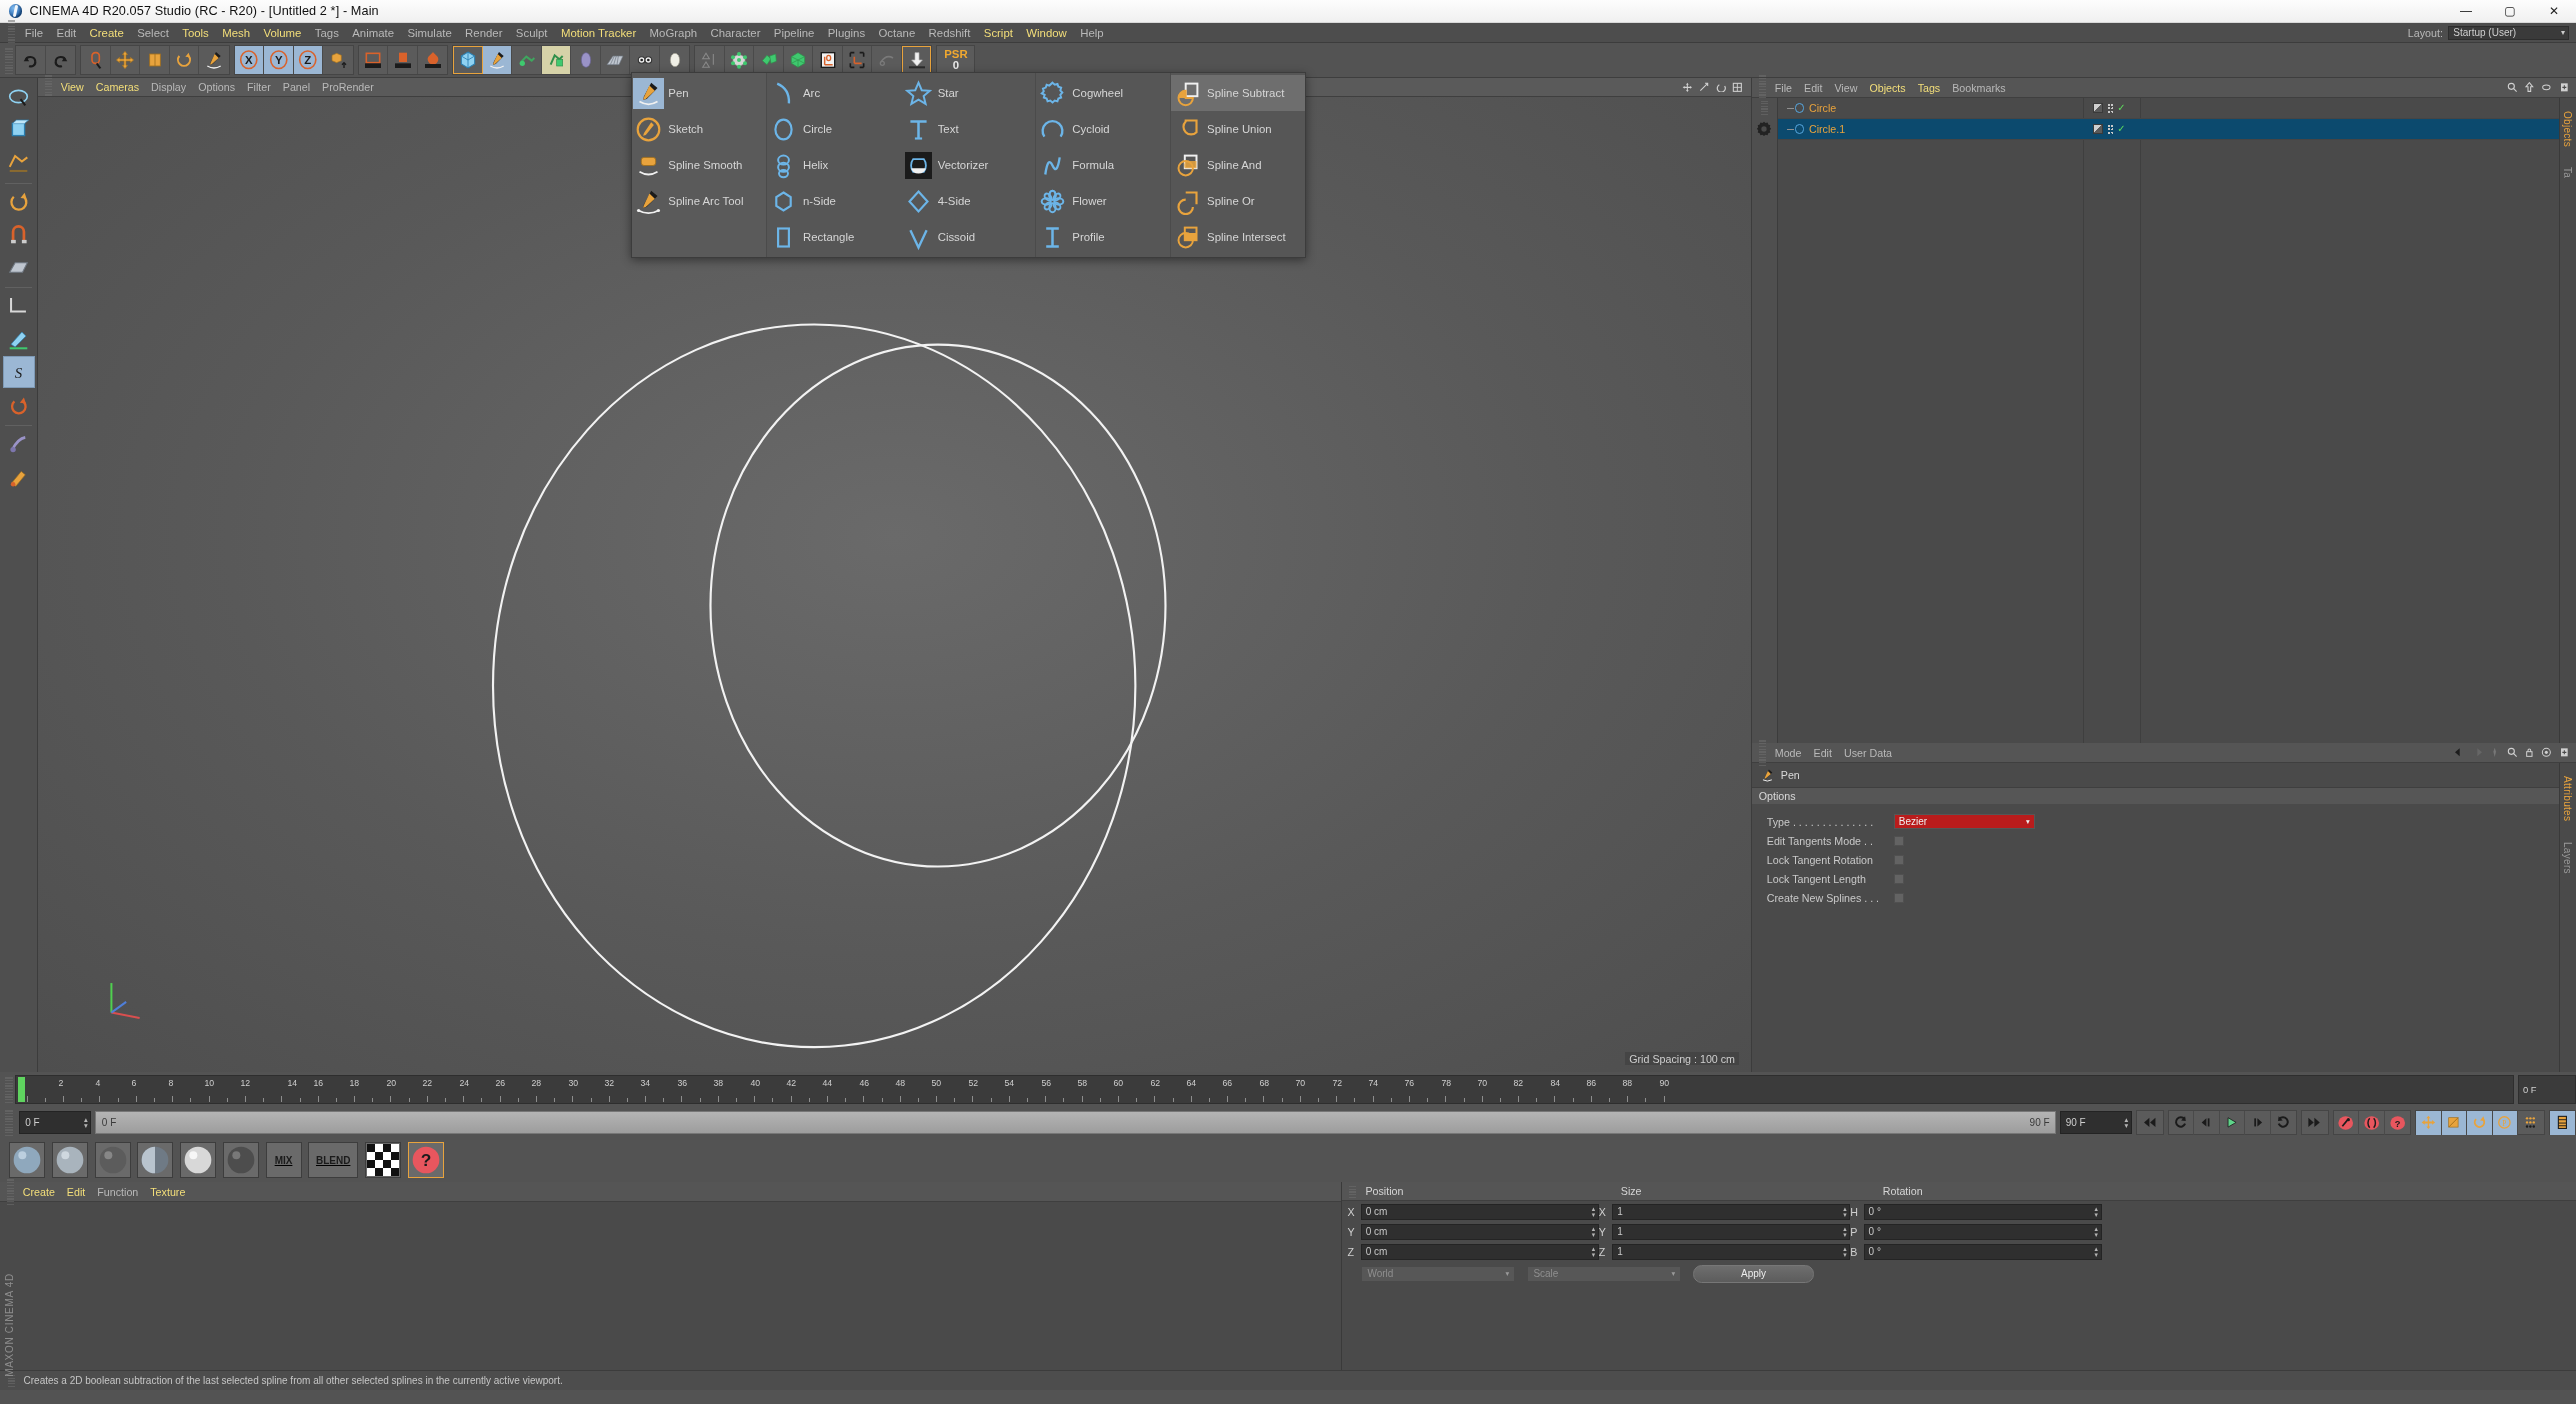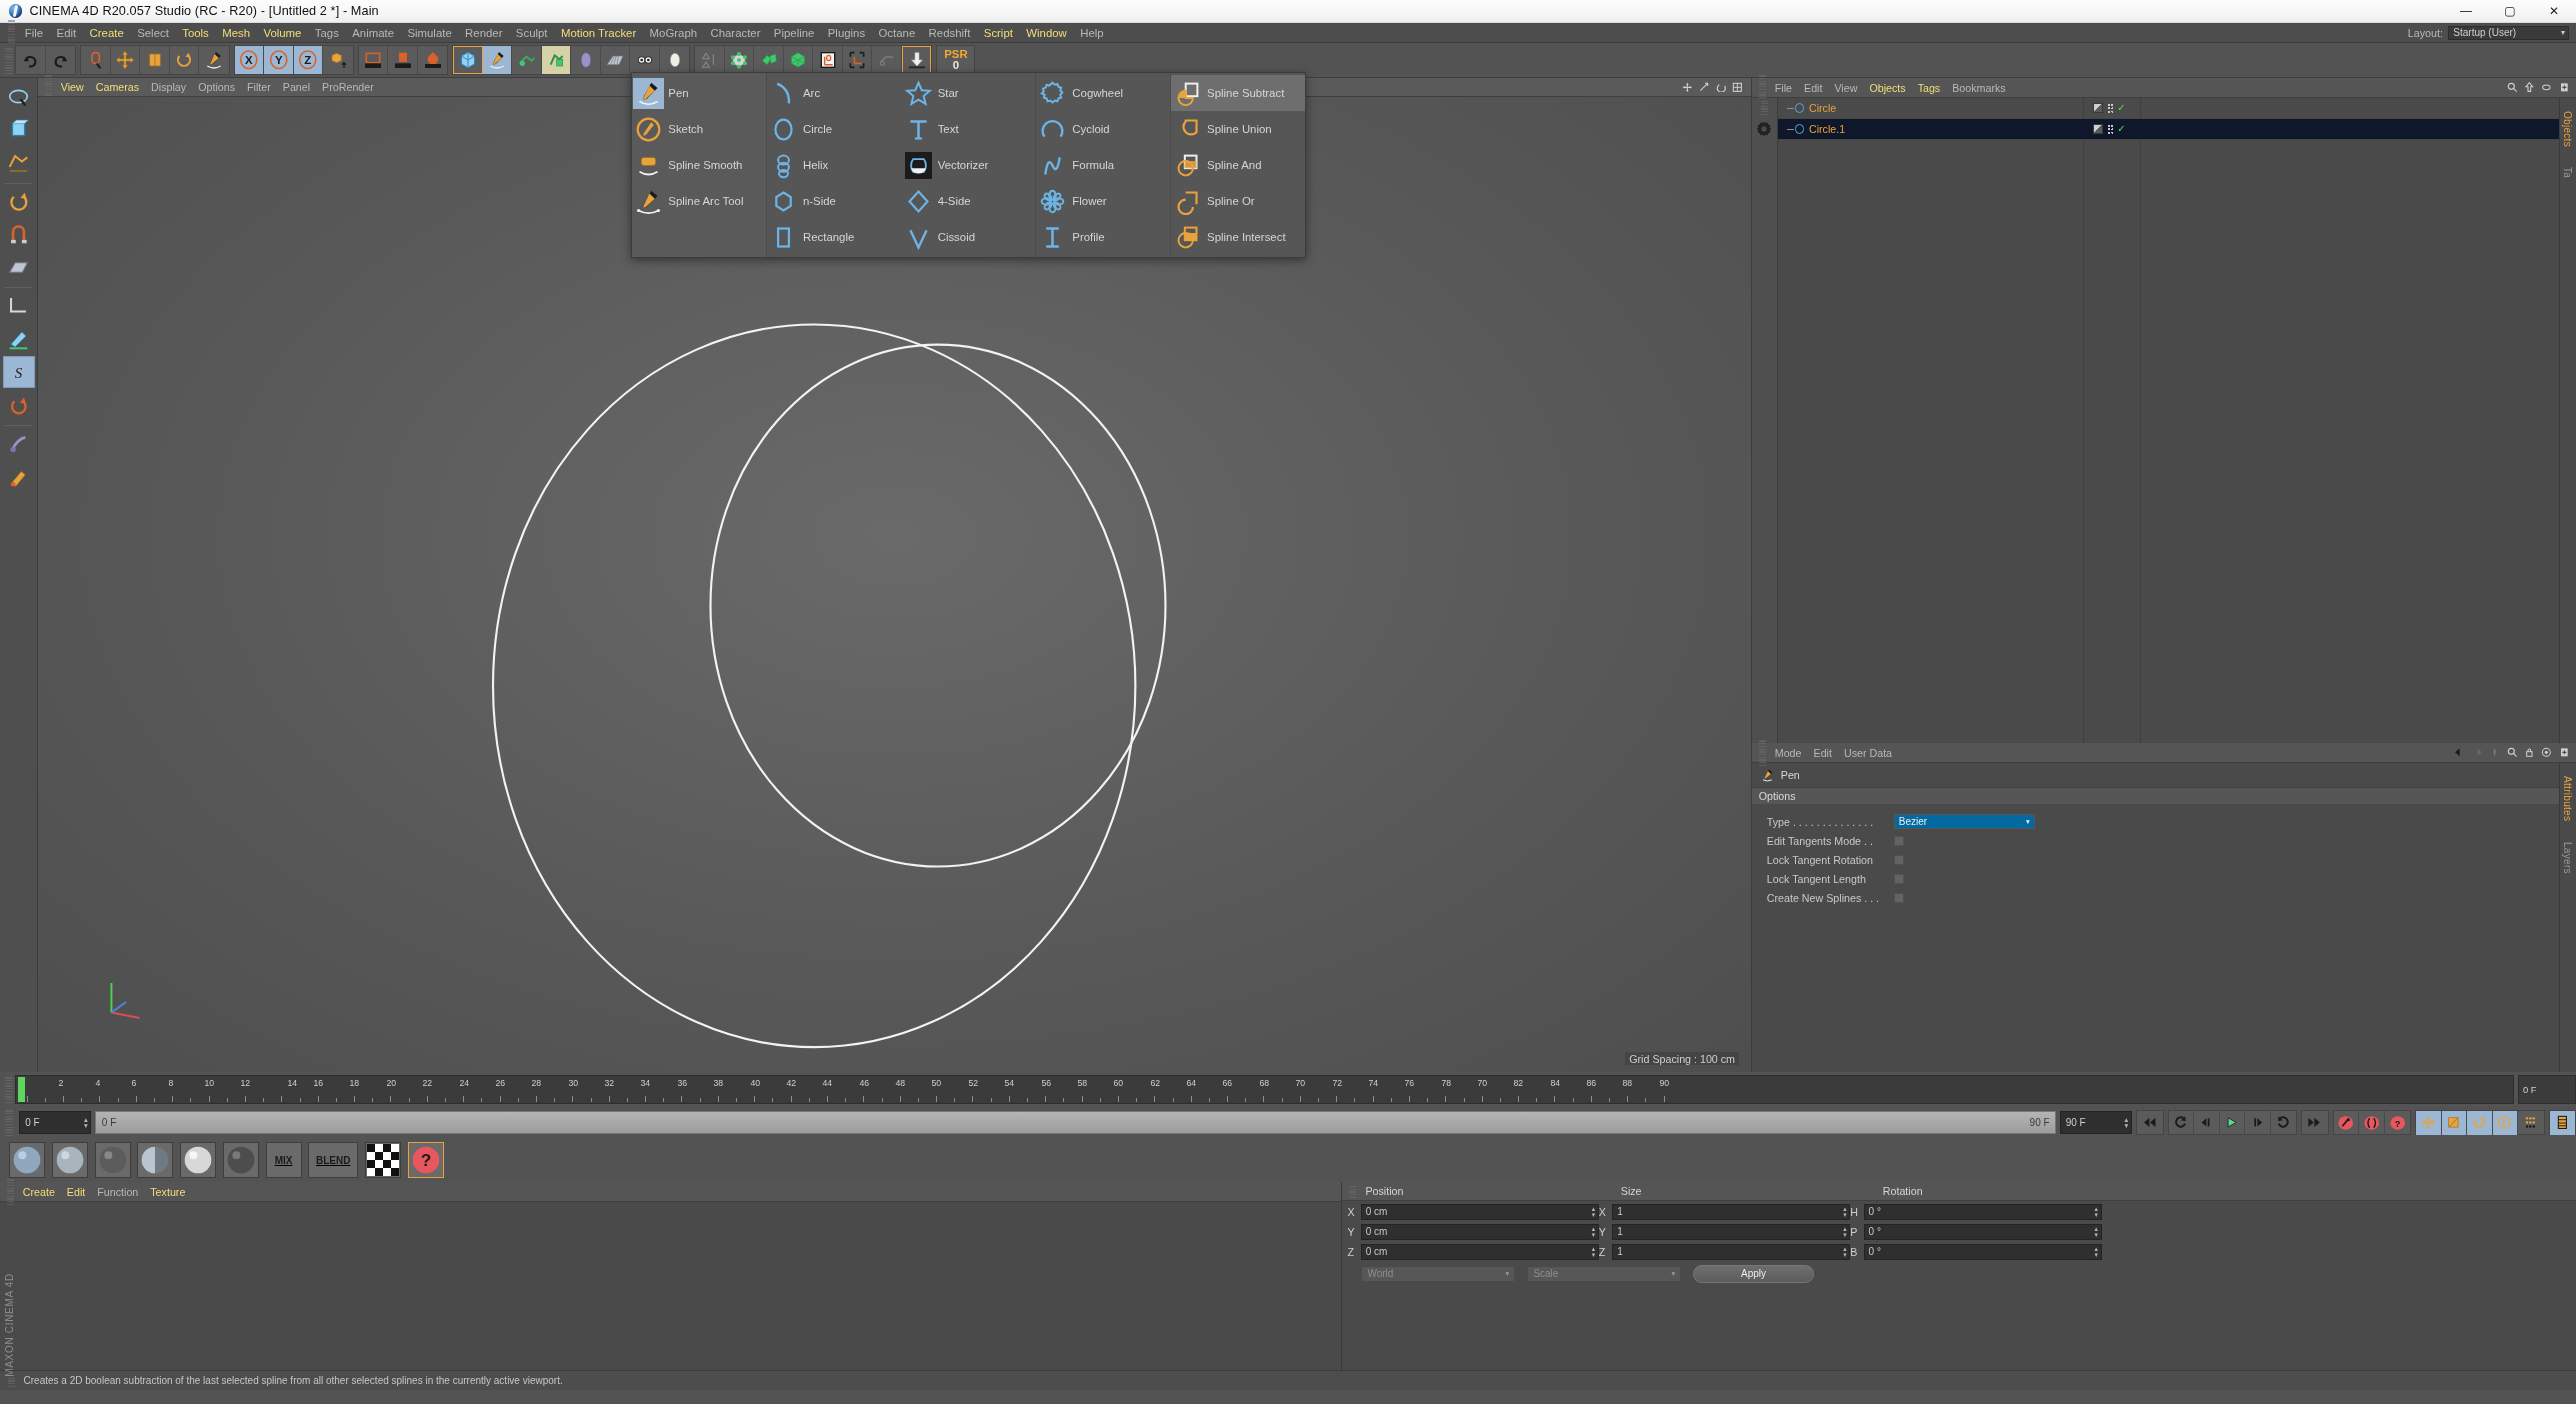--- a/index.html
+++ b/index.html
@@ -81,21 +81,21 @@
   .panelhead{ height:20px; background:#555; display:flex; align-items:center;
      padding-left:4px; border-bottom:0.7px solid #3f3f3f;}
   .panelhead .menu-item{ font-size:10.7px; padding:0.7px 6px;}
   .ph-icons{ margin-left:auto; display:flex; gap:6.7px; padding-right:6.7px; align-items:center;}
   .objtree{ flex:1; background:#4a4a4a; position:relative; display:flex;}
   .objtree-rail{ width:25.5px; background:#4f4f4f; border-right:0.7px solid #3c3c3c;
      display:flex; flex-direction:column; align-items:center; padding-top:2.7px;}
   .objtree-body{ flex:1; position:relative;}
   .objrow{ height:21px; display:flex; align-items:center; padding-left:9.4px;
      border-bottom:0.7px solid #454545; position:relative;}
-  .objrow.alt{ background:#0f172a;}
+  .objrow.alt{ background:#0c4a6e;}
   .objname{ font-size:10.7px; color:#e8a33d; margin-left:4.7px;}
   .objdash{ width:6.7px; height:0.7px; background:#8f8f8f;}
   .circicon{ width:9.4px; height:9.4px; border:1.3px solid #56a7e0; border-radius:50%;
      margin-left:1.3px;}
   .tagcell{ position:absolute; left:315px; display:flex; align-items:center; gap:4px;}
   .tag-sq{ width:10px; height:10px; background:linear-gradient(135deg,#cfcfcf 50%,#5a5a5a 50%);
      border:0.7px solid #3a3a3a;}
   .tag-dots{ width:6.7px; height:10px; background:
      radial-gradient(circle at 2px 2px,#c9c9c9 1.1px, transparent 1.1px),
      radial-gradient(circle at 2px 5.4px,#c9c9c9 1.1px, transparent 1.1px),
@@ -115,21 +115,21 @@
   .attr{ height:329px; background:#4a4a4a; display:flex; flex-direction:column;}
   .attr-obj{ height:24px; display:flex; align-items:center; padding-left:8px; gap:6px;
      background:#4a4a4a;}
   .attr-obj span{ font-size:10.7px; color:#d8d8d8;}
   .attr-sec{ height:17.4px; background:#565656; display:flex; align-items:center;
      padding-left:6.7px; font-size:10.7px; color:#d9d9d9; border-top:0.7px solid #3f3f3f;}
   .attr-rows{ padding:8px 0 0 14.8px;}
   .arow{ height:19px; display:flex; align-items:center;}
   .alabel{ font-size:10.7px; color:#c9c9c9; width:127px; white-space:nowrap;
      overflow:hidden;}
-  .dd{ width:141px; height:14.8px; background:#0369a1; border:0.7px solid #565656;
+  .dd{ width:141px; height:14.8px; background:#b91c1c; border:0.7px solid #565656;
      display:flex; align-items:center; padding:0 4px; font-size:10px; color:#efefef;
      position:relative;}
   .dd:after{ content:"▾"; position:absolute; right:4px; font-size:7.4px;}
   .cbx{ width:10.7px; height:10.7px; background:#636363; border:0.7px solid #505050;}
 
   
   .timeline{ height:35px; background:#535353; display:flex; align-items:center;
      padding-left:2.7px;}
   .tl-track{ flex:1; height:29.5px; background:#3b3b3b; border:0.7px solid #2e2e2e;
      position:relative; overflow:hidden;}

